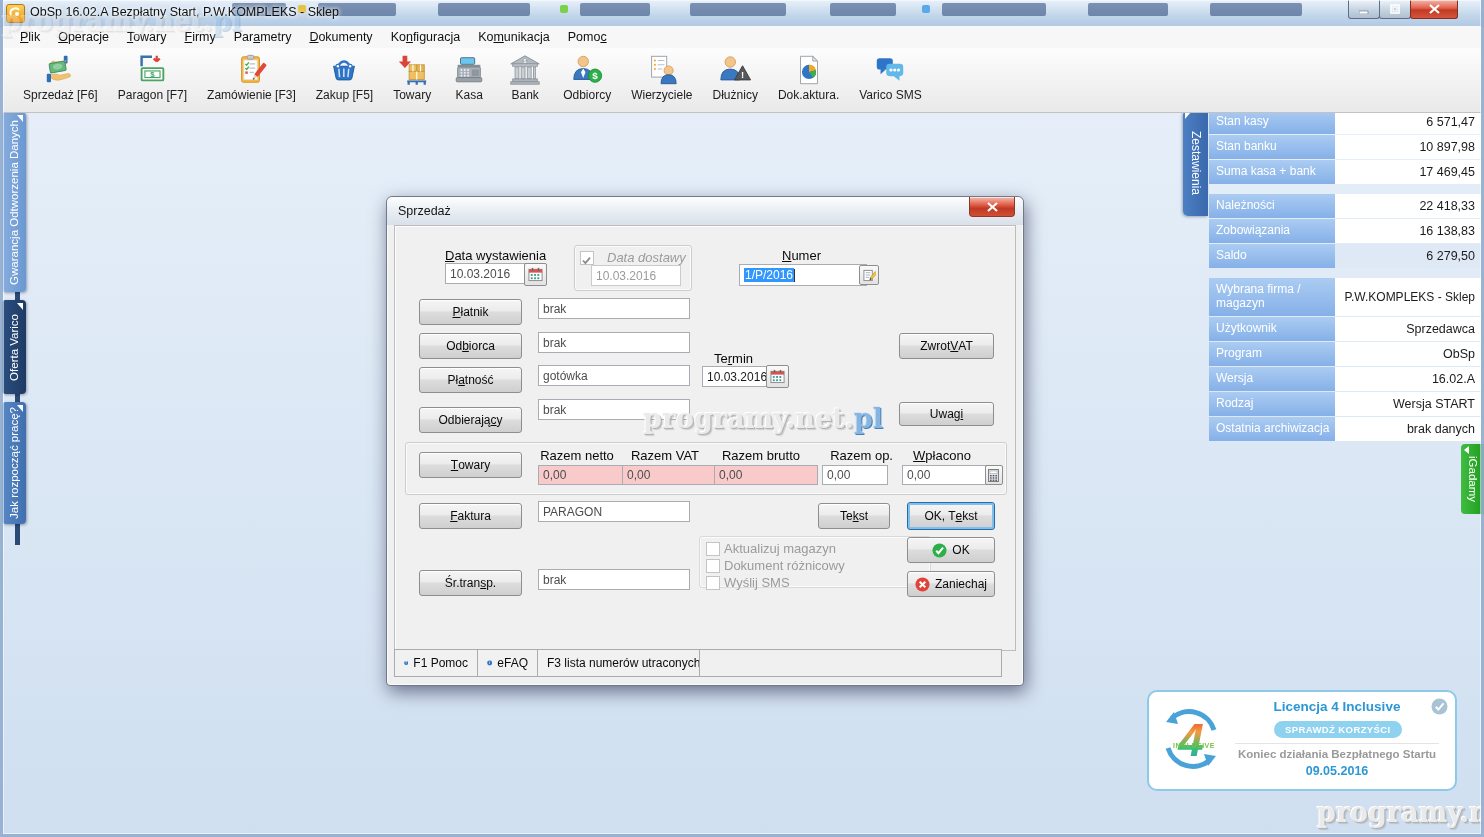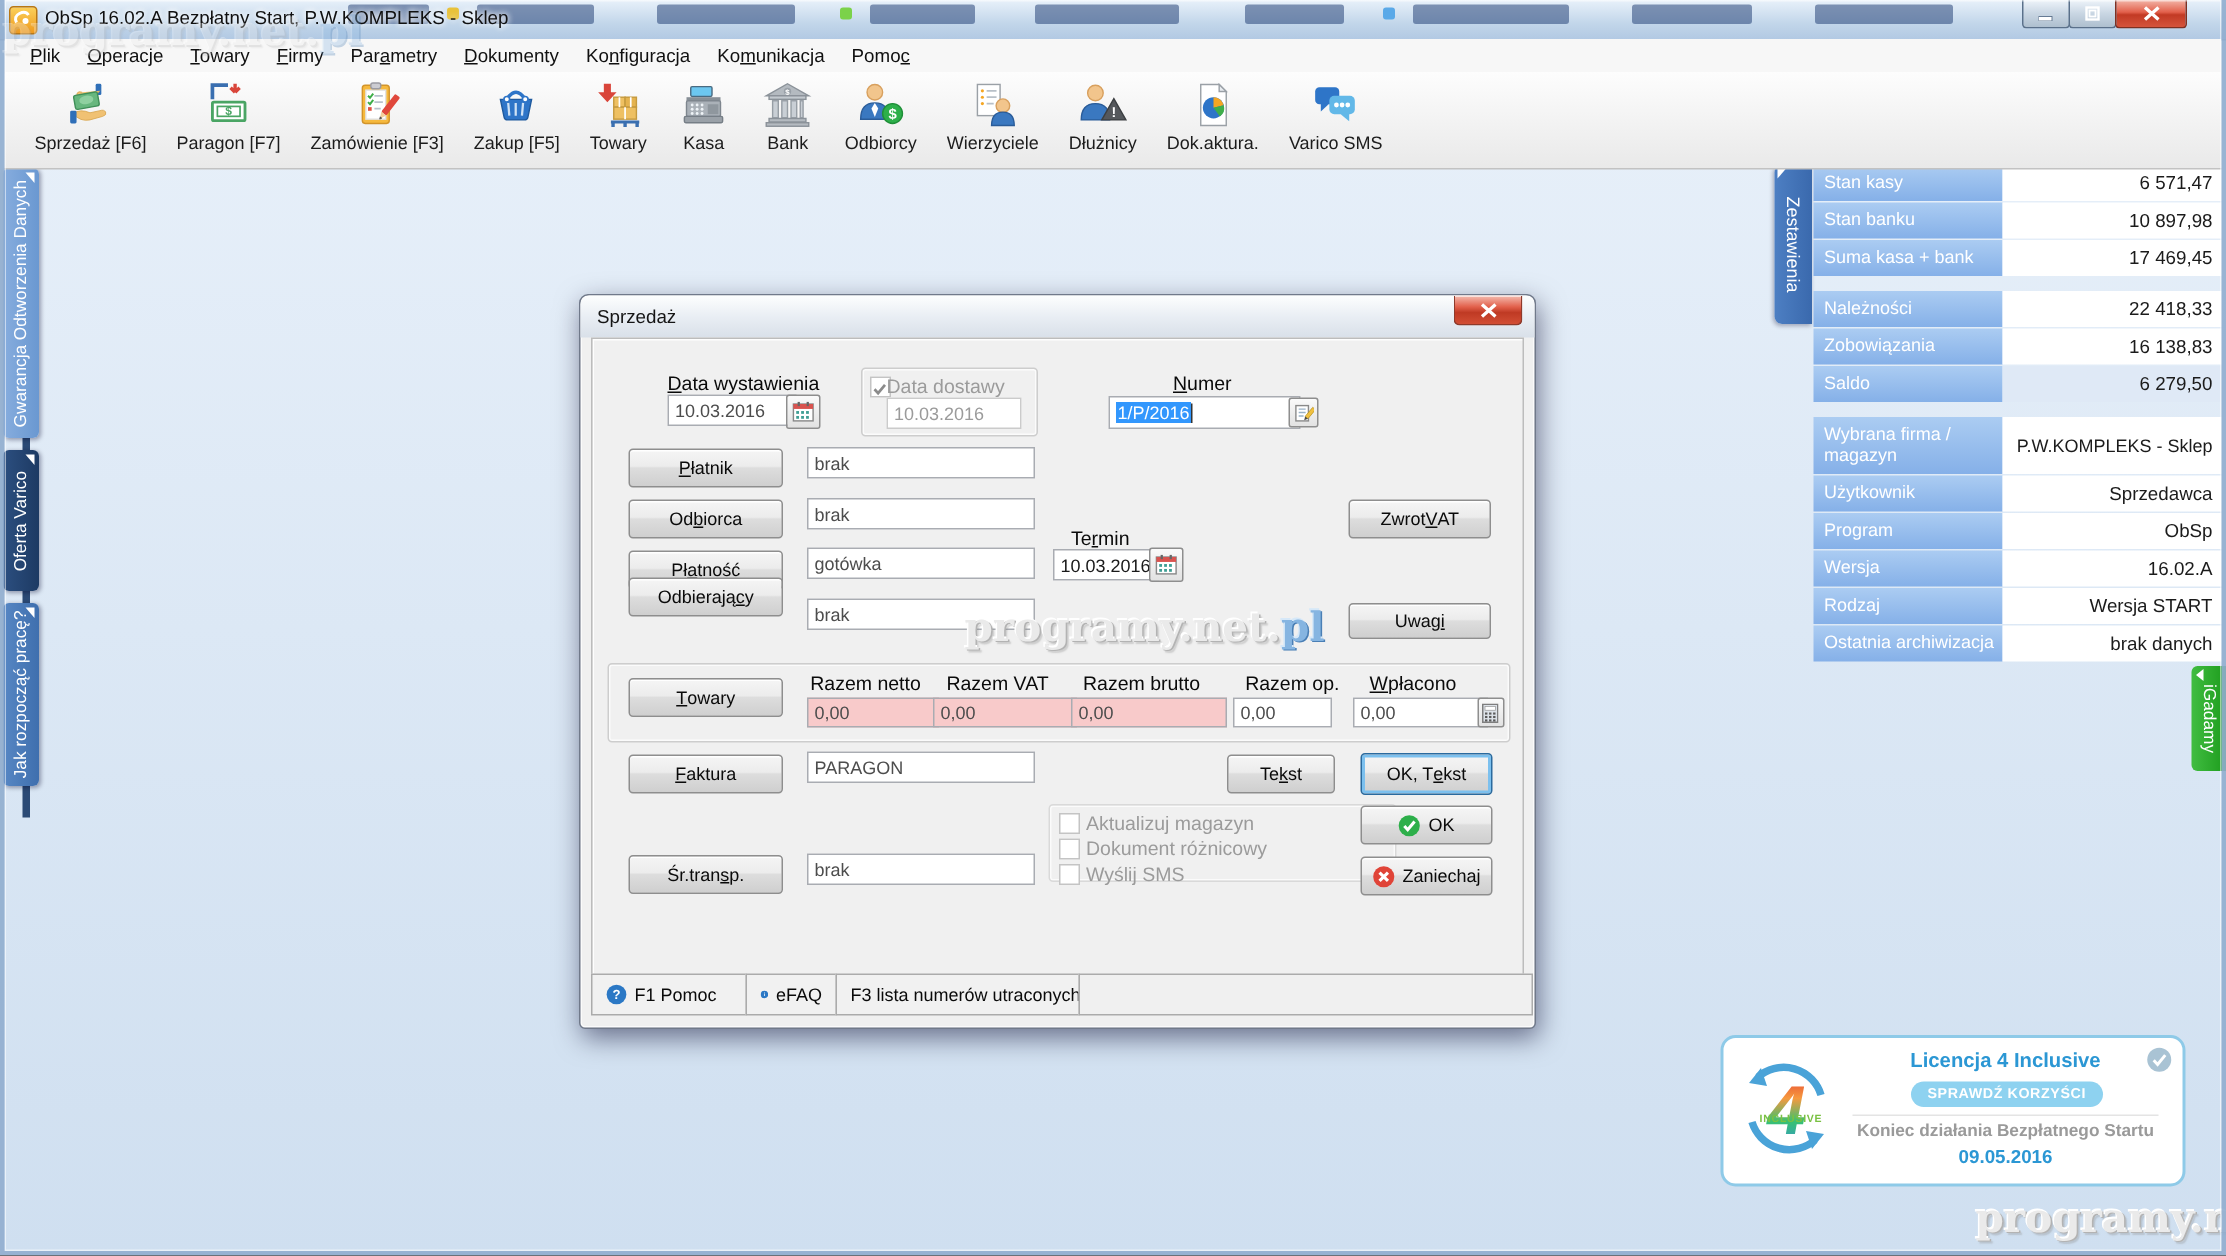--- a/index.html
+++ b/index.html
@@ -421,21 +421,21 @@
             </g>
           </svg>
       </div>
 
       <div class="groupbox" style="left:179px;top:19px;width:116px;height:44px;">
         <div class="cb dis" style="left:5px;top:5px;">
           <svg width="11" height="11" viewBox="0 0 11 11">
               <path d="M2 5.5 l2.4 2.6 L9 2.6" fill="none" stroke="#8b8b8b" stroke-width="1.8"></path>
             </svg>
         </div>
-        <div class="dlabel dis" style="left:16px;top:4px;">Data dostawy</div>
+        <div class="dlabel dis" style="left:32px;top:4px;font-style:italic;">Data dostawy</div>
         <div class="field dis" style="left:16px;top:19px;width:80px;height:19px;">10.03.2016</div>
       </div>
 
       <div class="dlabel" style="left:387px;top:22px;"><span></span><span class="ac">N</span><span>umer</span></div>
       <div class="field" style="left:344px;top:38px;width:118px;height:20px;">
         <span class="selhl">1/P/2016</span>
           <span class="caret"></span>
       </div>
       <div class="iconbtn" style="left:464px;top:39px;width:18px;height:18px;">
         <svg width="13" height="13" viewBox="0 0 14 14">
@@ -462,21 +462,21 @@
         </div>
       <div class="field" style="left:143px;top:106px;width:142px;height:19px;">brak</div>
 
       <div class="btn7" style="left:24px;top:141px;width:101px;height:24px;">
           <span>Pł</span>
           <span class="ac">a</span>
           <span>tność</span>
         </div>
       <div class="field" style="left:143px;top:139px;width:142px;height:19px;">gotówka</div>
 
-      <div class="btn7" style="left:24px;top:159px;width:101px;height:24px;">
+      <div class="btn7" style="left:24px;top:181px;width:101px;height:24px;">
           <span>Odbierają</span>
           <span class="ac">c</span>
           <span>y</span>
         </div>
       <div class="field" style="left:143px;top:173px;width:142px;height:19px;">brak</div>
 
       <div class="dlabel" style="left:319px;top:125px;"><span>Te</span><span class="ac">r</span><span>min</span></div>
       <div class="field" style="left:307px;top:140px;width:61px;height:19px;color:#1a1a1a;">10.03.2016</div>
       <div class="iconbtn" style="left:371px;top:139px;width:21px;height:21px;">
         <svg width="15" height="15" viewBox="0 0 16 16">
@@ -584,21 +584,21 @@
       <div class="btn7" style="left:512px;top:345px;width:86px;height:24px;gap:5px;">
         <svg width="15" height="15" viewBox="0 0 16 16">
             <circle cx="8" cy="8" r="7.5" fill="#e04438"></circle>
             <path d="M5 5 l6 6 M11 5 l-6 6" fill="none" stroke="#fff" stroke-width="2.2"></path>
           </svg>
         <span>Zaniechaj</span>
       </div>
     </div>
 
     <div class="dstatus">
-      <div class="scell" style="width:104px;">
+      <div class="scell" style="width:84px;">
         <svg width="14" height="14" viewBox="0 0 16 16">
             <circle cx="8" cy="8" r="7.5" fill="#2b78c5"></circle>
             <text x="8" y="11.5" font-size="10" font-weight="bold" fill="#fff" text-anchor="middle" font-family="Liberation Sans, sans-serif">?</text>
           </svg>
         <span>F1 Pomoc</span>
       </div>
       <div class="scell" style="width:61px;">
         <svg width="14" height="14" viewBox="0 0 16 16">
             <circle cx="8" cy="8" r="7.5" fill="#2b78c5"></circle>
             <text x="8" y="11.5" font-size="10" font-weight="bold" fill="#fff" text-anchor="middle" font-family="Liberation Sans, sans-serif">i</text>

